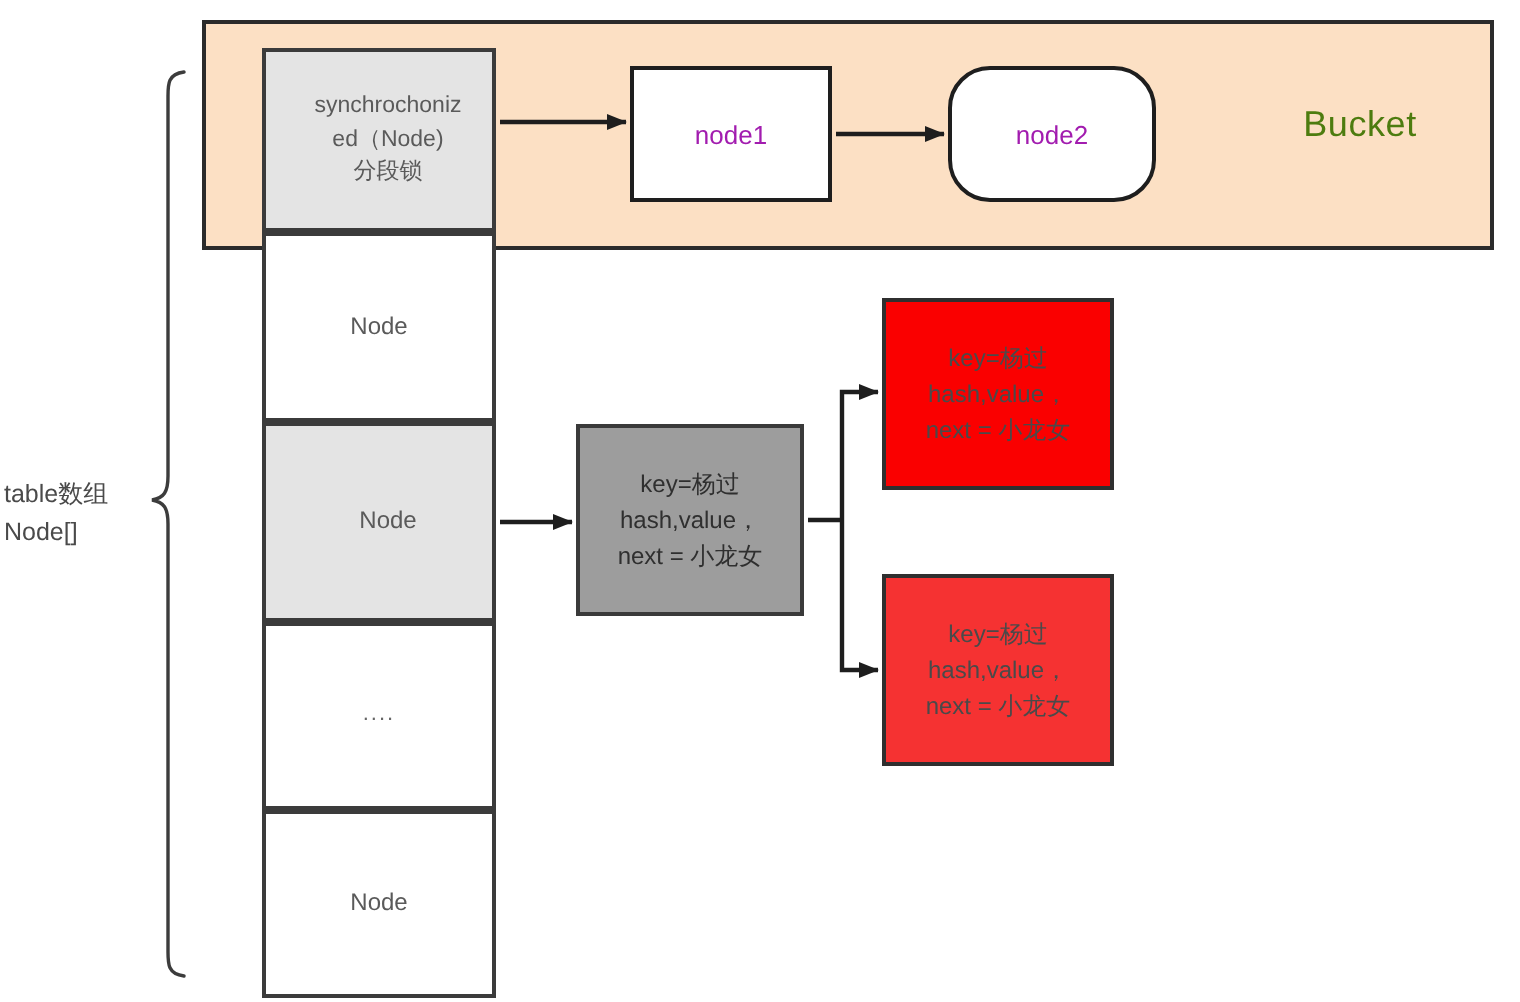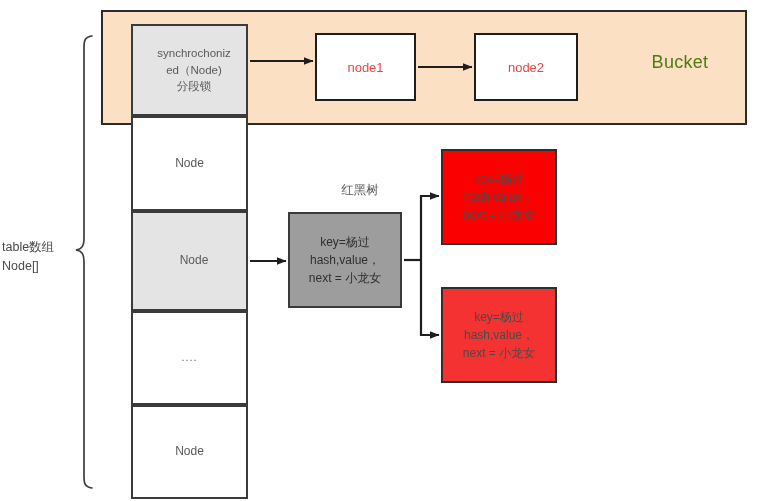--- a/index.html
+++ b/index.html
@@ -52,24 +52,24 @@
   #cell-3 { top: 311px; height: 94px; }
   #cell-4 { top: 405px; height: 94px; }
   #cell-0 .cell-text { font-size: 11.5px; }
   #cell-3 .cell-text { font-size: 11px; letter-spacing: 1px; color: #666; }
 
   
   .plainbox {
     border: 2px solid #1e1e1e;
     background: #ffffff;
     display: flex; align-items: center; justify-content: center;
-    font-size: 13px; color: #ef4444;
+    font-size: 13px; color: #a21caf;
   }
   #node1 { left: 315px; top: 33px; width: 101px; height: 68px; }
-  #node2 { left: 474px; top: 33px; width: 104px; height: 68px; }
+  #node2 { left: 474px; top: 33px; width: 104px; height: 68px; border-radius: 21px; }
 
   
   #tree-root {
     left: 288px; top: 212px; width: 114px; height: 96px;
     background: #9d9d9d;
     border: 2px solid #3a3a3a;
     display: flex; align-items: center; justify-content: center;
     text-align: center; font-size: 12px; color: #2f2f2f; line-height: 1.5;
   }
 
@@ -122,21 +122,20 @@
     <span class="cell-text">Node</span>
   </div>
 
   <div class="abs plainbox" id="node1">
     <span>node1</span>
   </div>
   <div class="abs plainbox" id="node2">
     <span>node2</span>
   </div>
 
-  <div class="abs" id="rbtree-label">红黑树</div>
 
   <div class="abs" id="tree-root">
     <span>
       <span>key=杨过</span><br>
       <span>hash,value，</span><br>
       <span>next = 小龙女</span>
     </span>
   </div>
 
   <div class="abs redbox" id="red-1">

